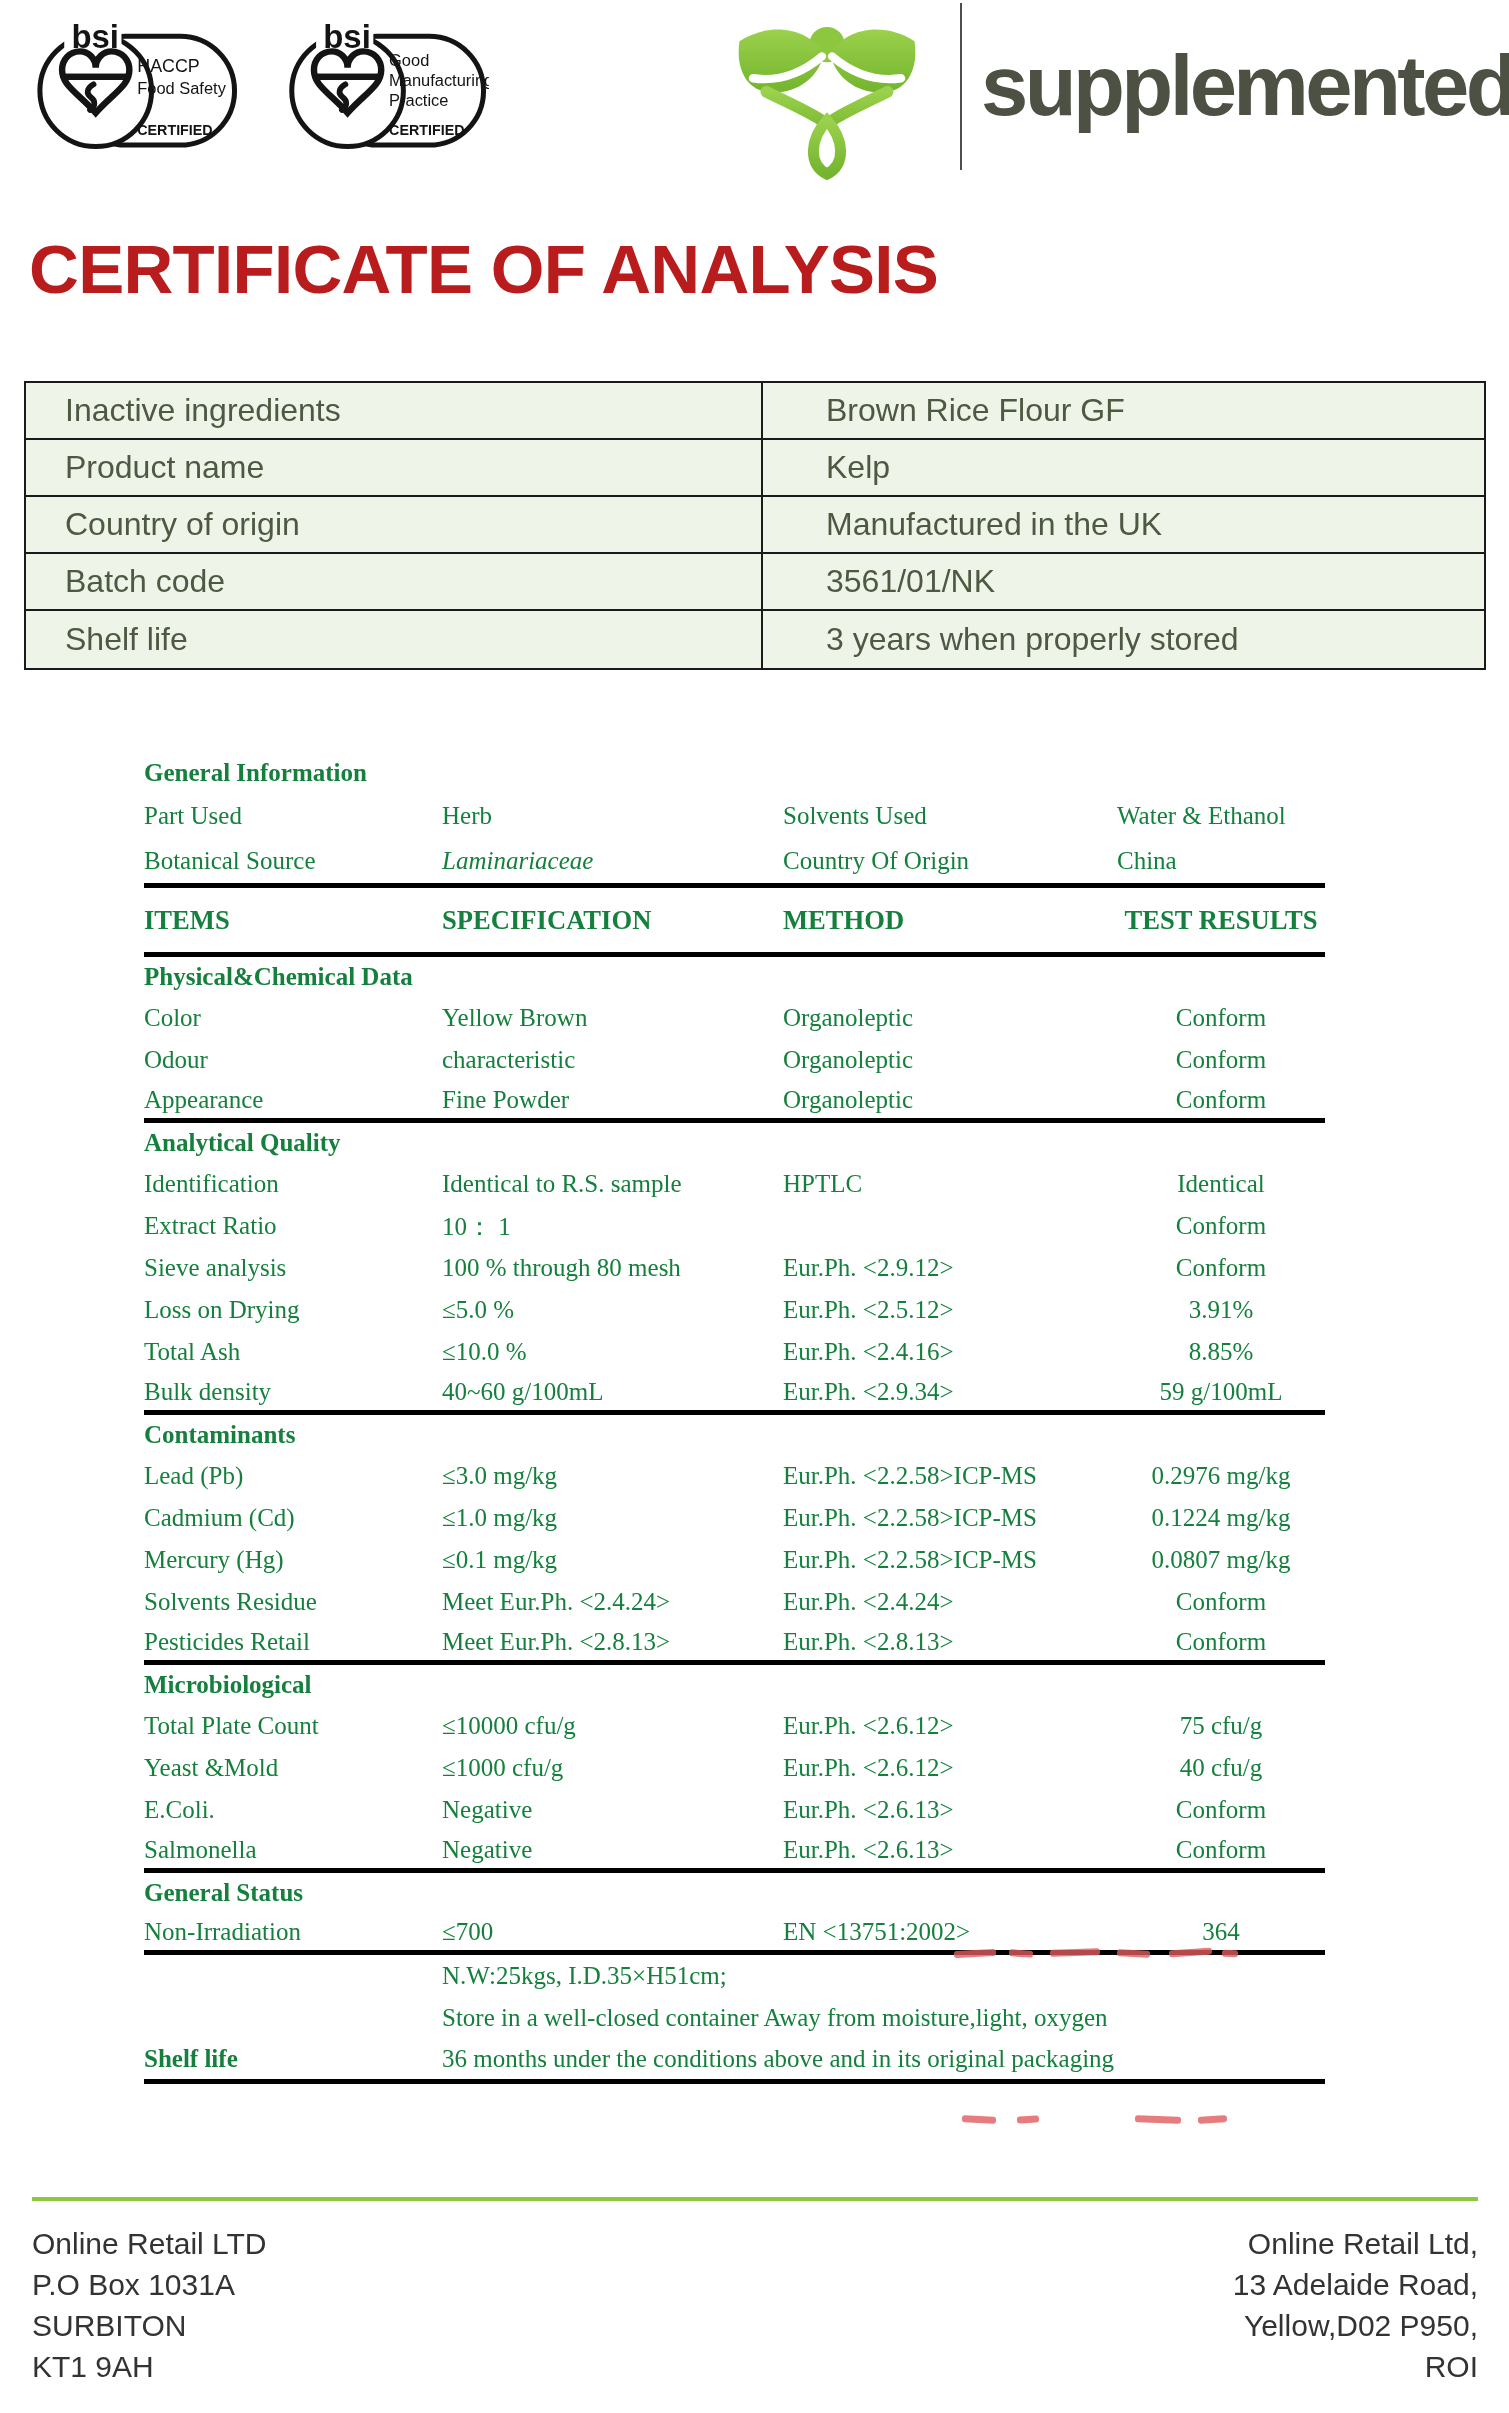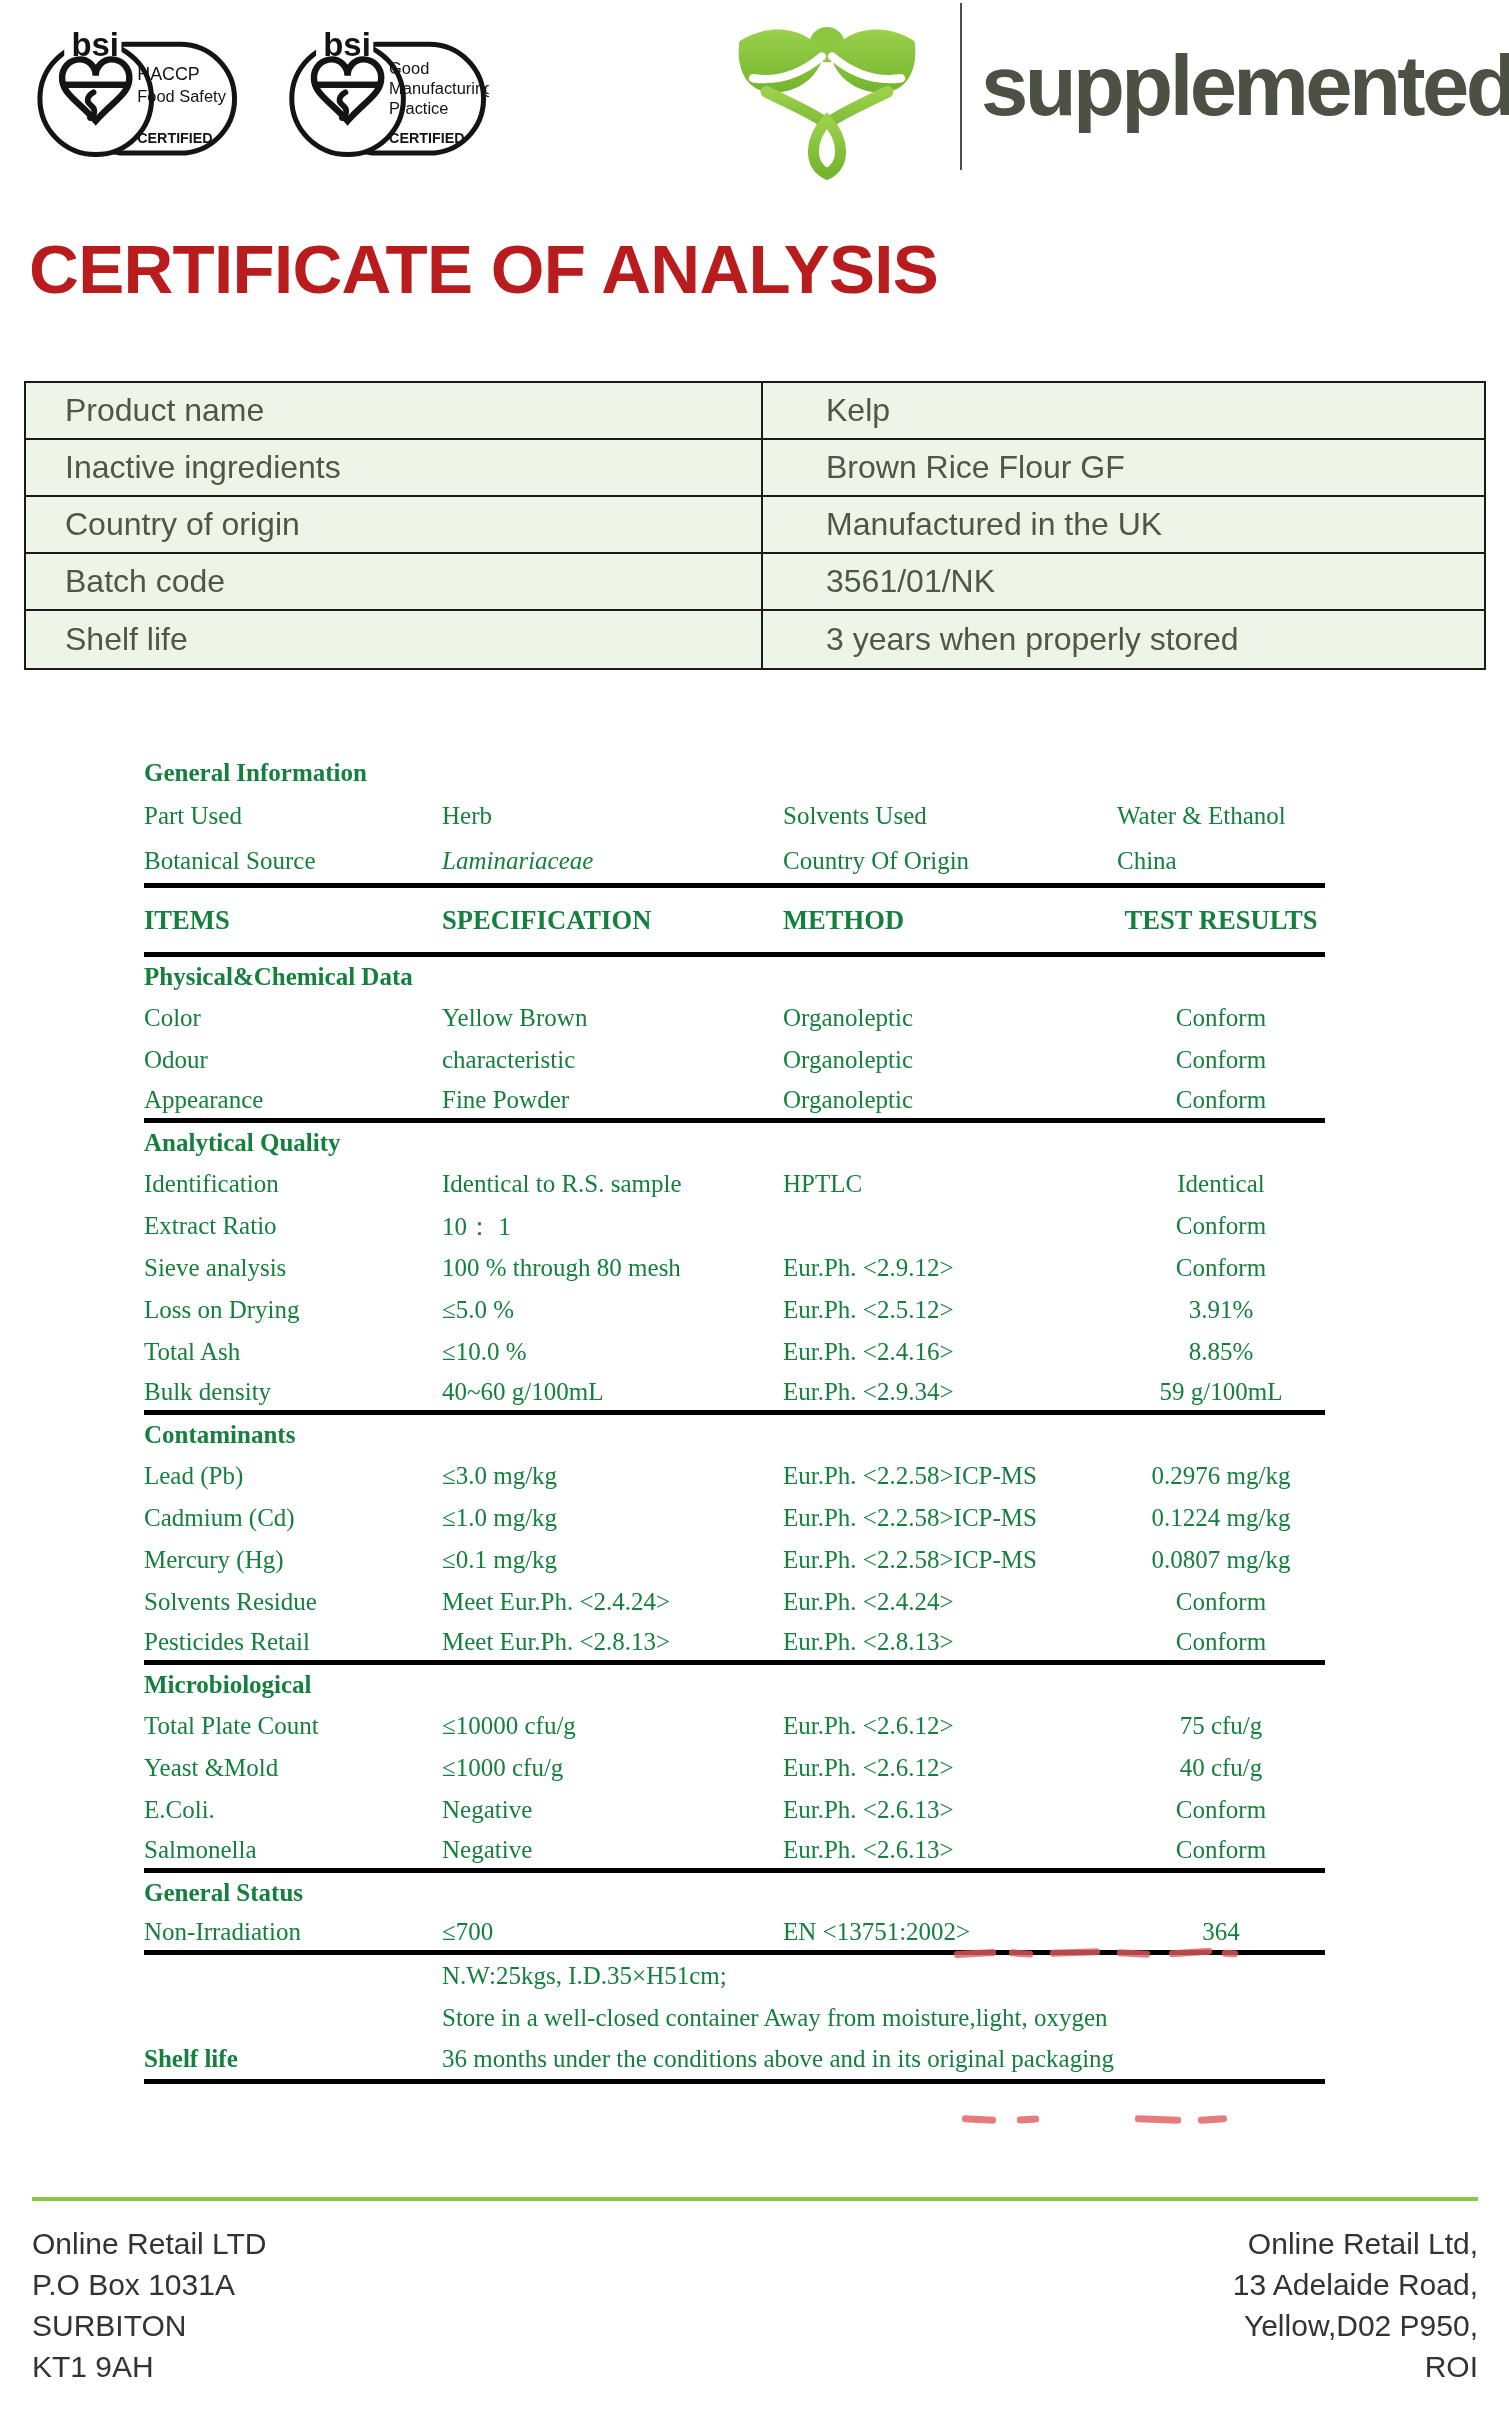--- a/index.html
+++ b/index.html
@@ -1,21 +1,21 @@
 <!DOCTYPE html>
 <html style="font-size:11.5px"><head>
 <meta charset="utf-8">
 <style>
   * { margin:0; padding:0; box-sizing:border-box; }
   body { background:#ffffff; font-family:"Liberation Sans", sans-serif; }
   #page { position:relative; width:1510px; height:2413px; background:#fff; overflow:hidden; }
 
   
   #header { position:relative; height:190px; }
-  .bsi-badge { position:absolute; top:20px; }
+  .bsi-badge { position:absolute; top:12px; }
   #bsi1 { left:24.4px; }
   #bsi2 { left:277px; }
   .leaf-wrap { position:absolute; left:726px; top:18px; }
   .v-divider { position:absolute; left:960px; top:2.9px; width:2.2px; height:167px; background:#4e4e4e; }
   .wordmark { position:absolute; left:981px; top:37px; white-space:nowrap; }
   .wordmark .main { font-size:85px; font-weight:bold; letter-spacing:-3.6px; color:#4c5144; }
 
   
   #page-title { margin:40px 0 0 29px; font-size:69px; font-weight:bold; color:#b91c1c; letter-spacing:-0.7px; }
 
@@ -116,26 +116,26 @@
 
     <div class="wordmark">
       <span class="main">supplemented</span>
     </div>
   </div>
 
   <div id="page-title">CERTIFICATE OF ANALYSIS</div>
 
   <div id="product-table">
     <div class="pt-row">
+      <div class="pt-label">Inactive ingredients</div>
+      <div class="pt-value">Brown Rice Flour GF</div>
+    </div>
+    <div class="pt-row">
       <div class="pt-label">Product name</div>
       <div class="pt-value">Kelp</div>
-    </div>
-    <div class="pt-row">
-      <div class="pt-label">Inactive ingredients</div>
-      <div class="pt-value">Brown Rice Flour GF</div>
     </div>
     <div class="pt-row">
       <div class="pt-label">Country of origin</div>
       <div class="pt-value">Manufactured in the UK</div>
     </div>
     <div class="pt-row">
       <div class="pt-label">Batch code</div>
       <div class="pt-value">3561/01/NK</div>
     </div>
     <div class="pt-row">

